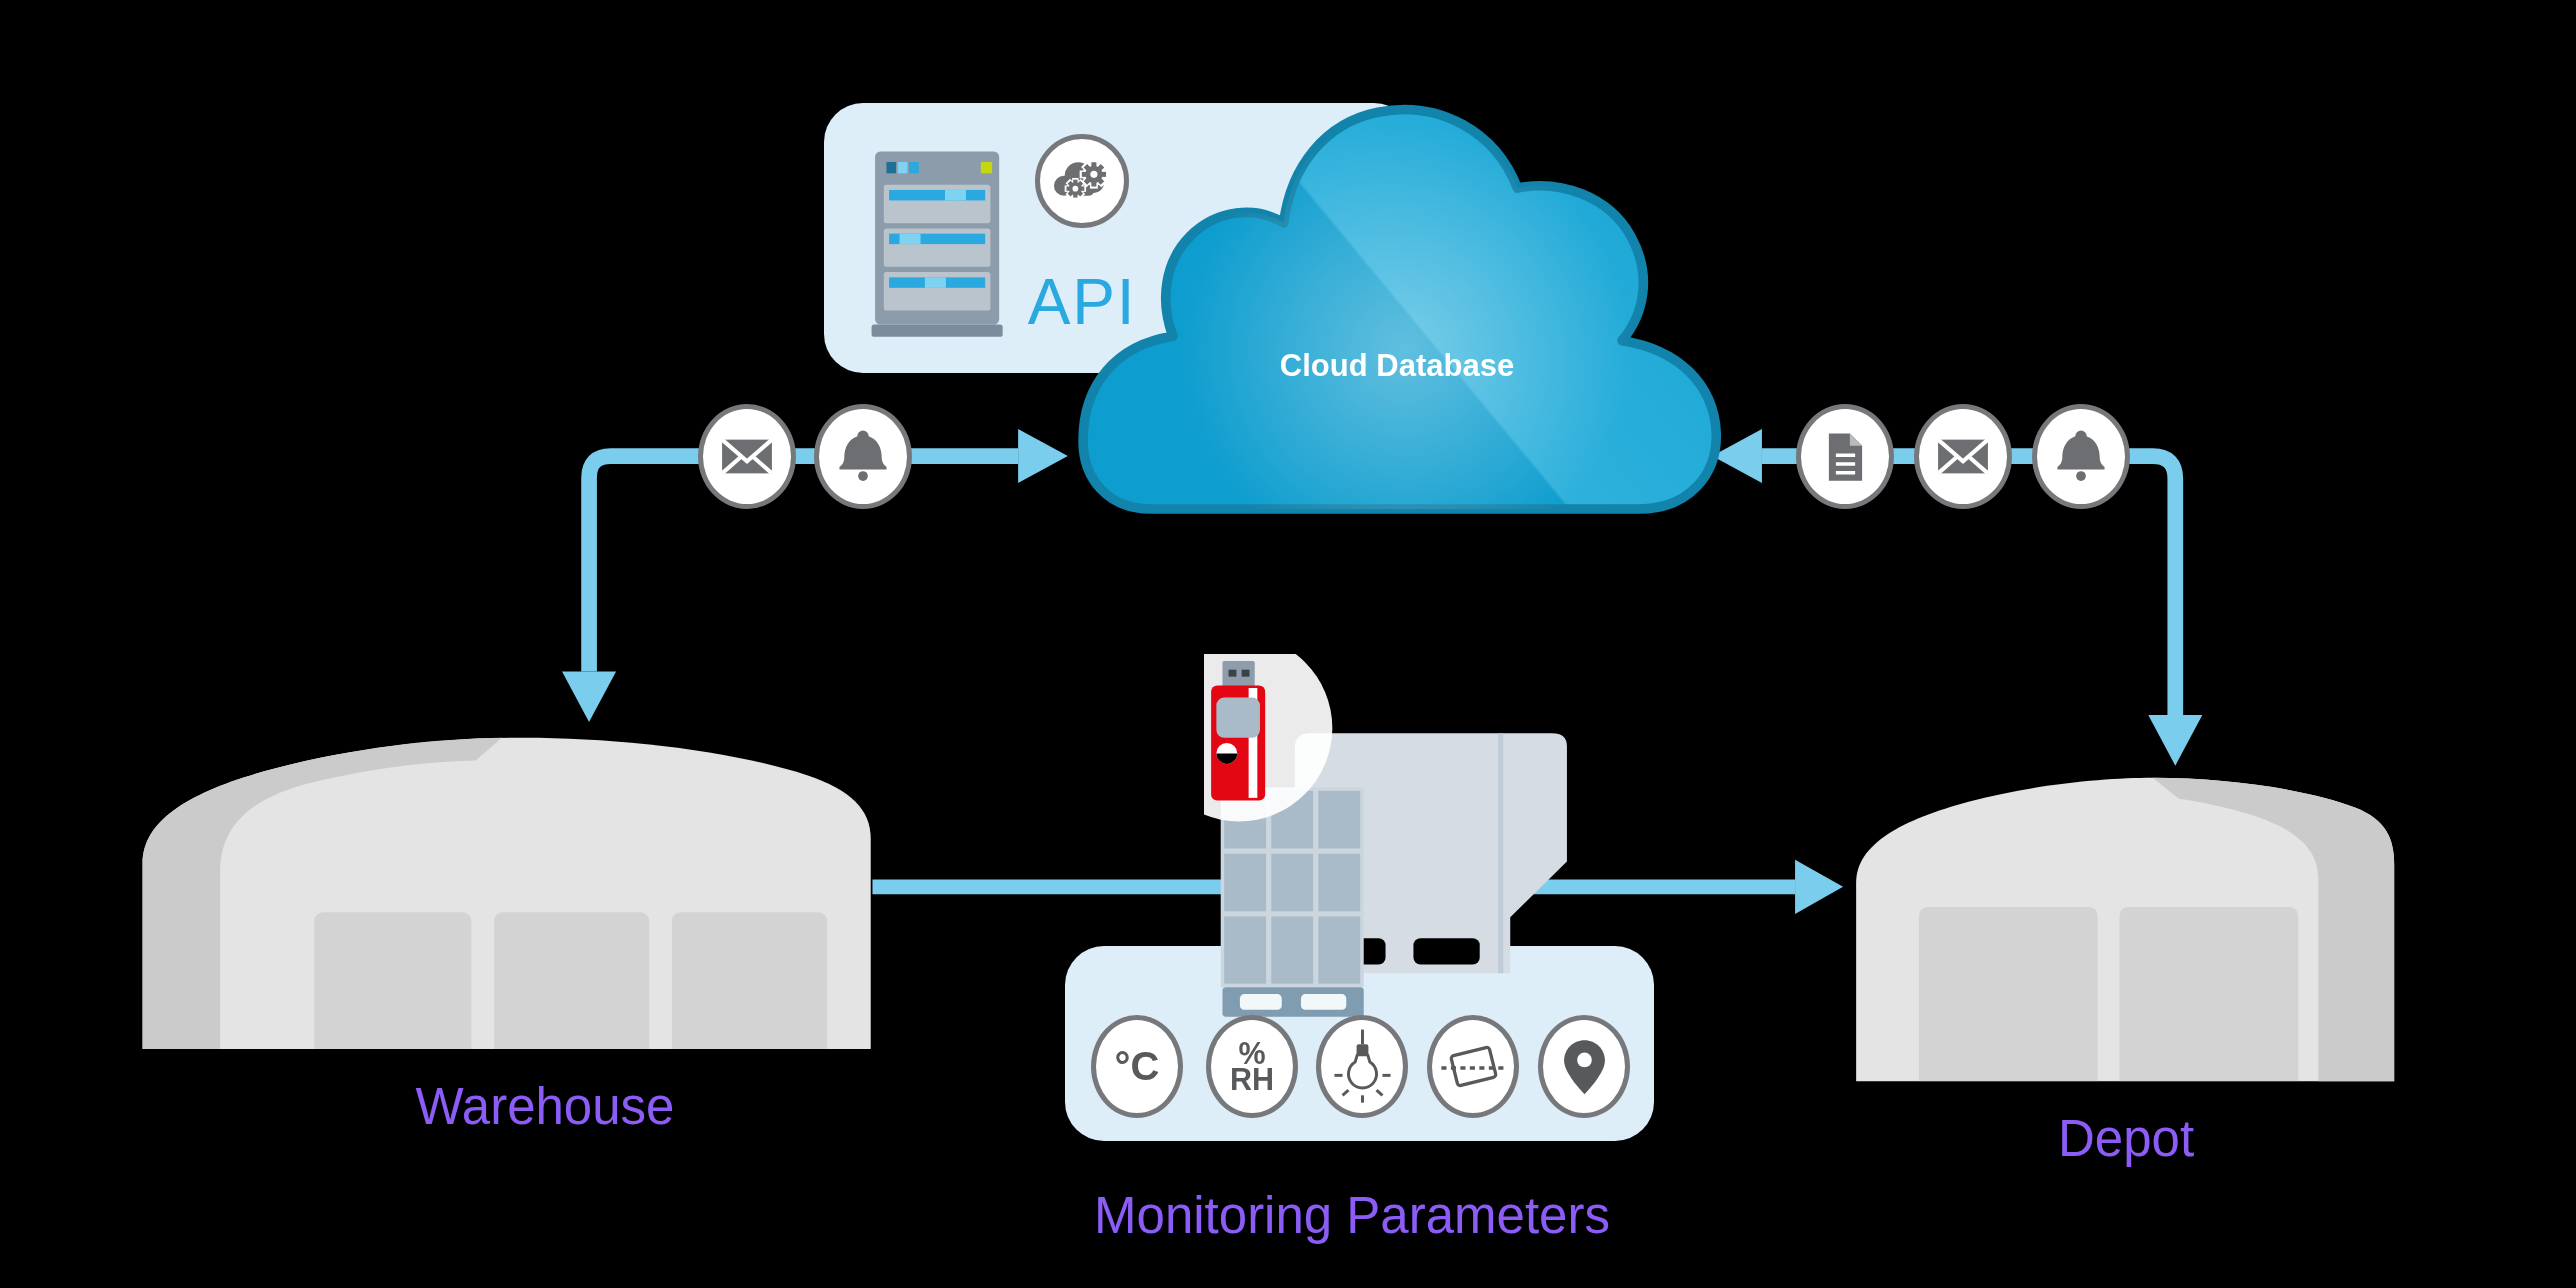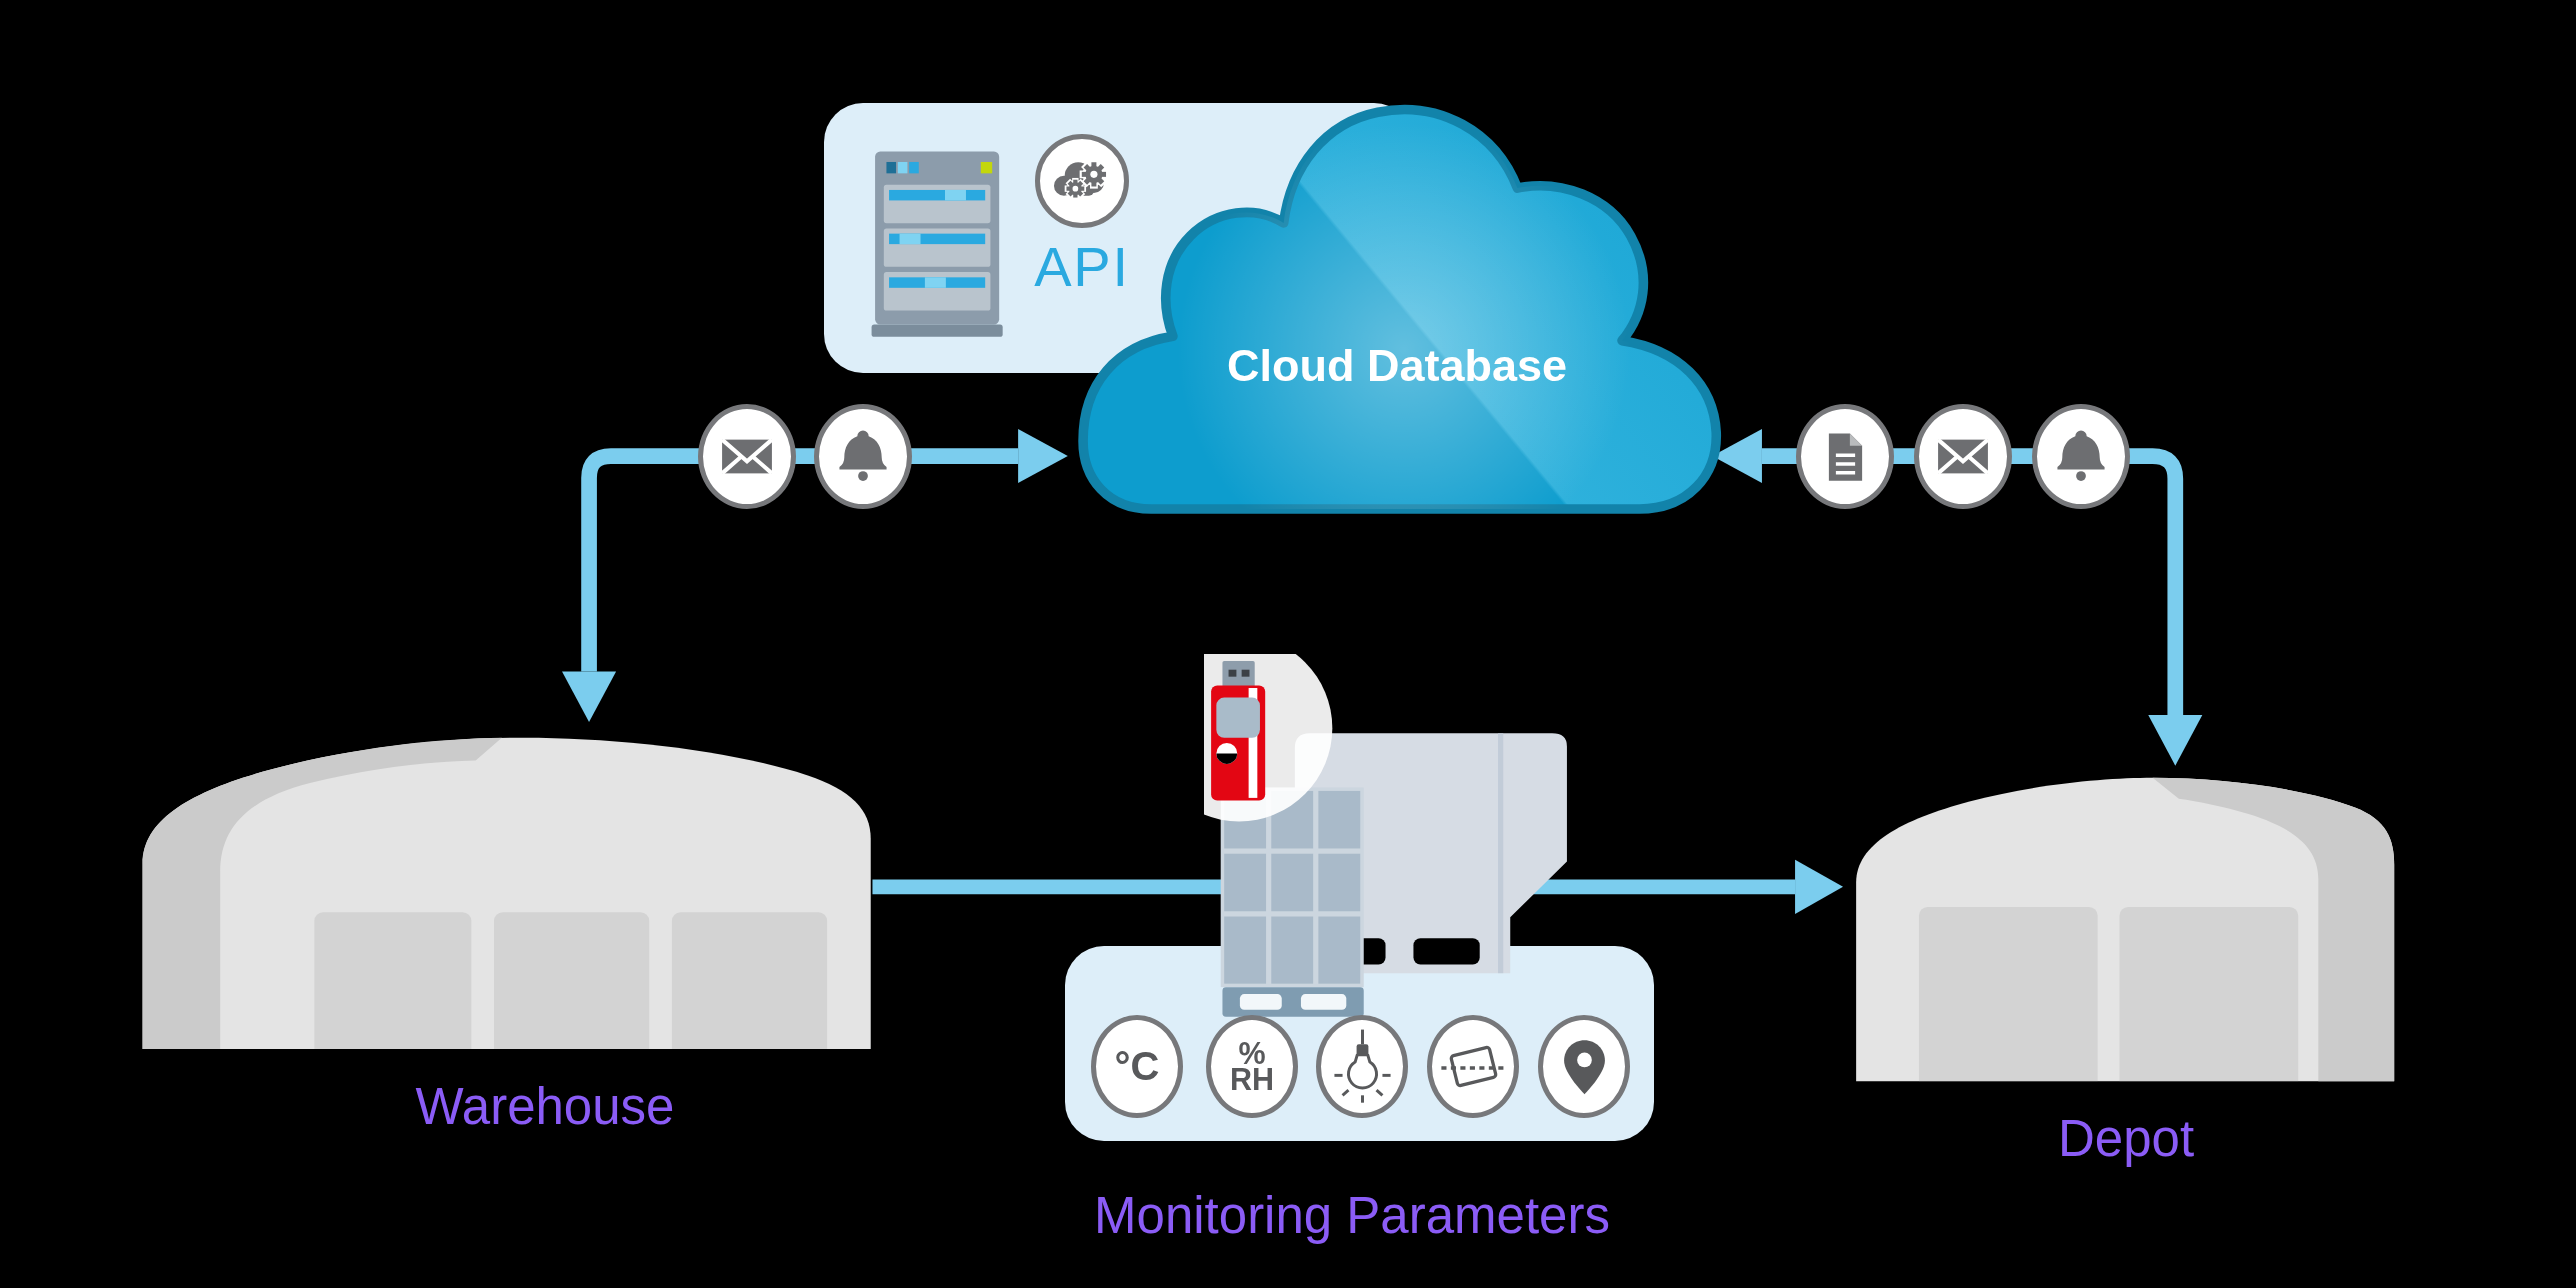--- a/index.html
+++ b/index.html
@@ -3,23 +3,23 @@
 <meta charset="utf-8">
 <style>
   html,body{margin:0;padding:0;background:#000;}
   #stage{position:relative;width:2576px;height:1288px;background:#000;overflow:hidden;
          font-family:"Liberation Sans",sans-serif;}
   .abs{position:absolute;}
   .panel{background:#ddeef9;border-radius:39px;}
   .badge{background:#fff;border:5.2px solid #77787b;border-radius:50%;
          display:flex;align-items:center;justify-content:center;box-sizing:border-box;}
   .label{color:#8b5cf6;font-size:51px;white-space:nowrap;transform:translate(-50%,-50%);}
-  #cloud-label{color:#ffffff;font-size:45px;font-weight:bold;white-space:nowrap;
+  #cloud-label{color:#ffffff;font-size:31px;font-weight:bold;white-space:nowrap;
                transform:translate(-50%,-50%);}
-  #api-text{color:#2aa9e0;font-size:56px;transform:translate(-50%,-50%);letter-spacing:1.7px;}
+  #api-text{color:#2aa9e0;font-size:64px;transform:translate(-50%,-50%);letter-spacing:1.7px;margin-top:36px;}
   #temp-text{color:#58595b;font-size:40px;font-weight:bold;}
   #rh-text{color:#58595b;font-weight:bold;text-align:center;line-height:.85;font-size:30.5px;}
 </style>
 </head>
 <body>
 
 <div id="stage">
 
   <svg class="abs" style="left:0;top:0" width="2576" height="1288" viewBox="0 0 2953 1477">
     <defs>

